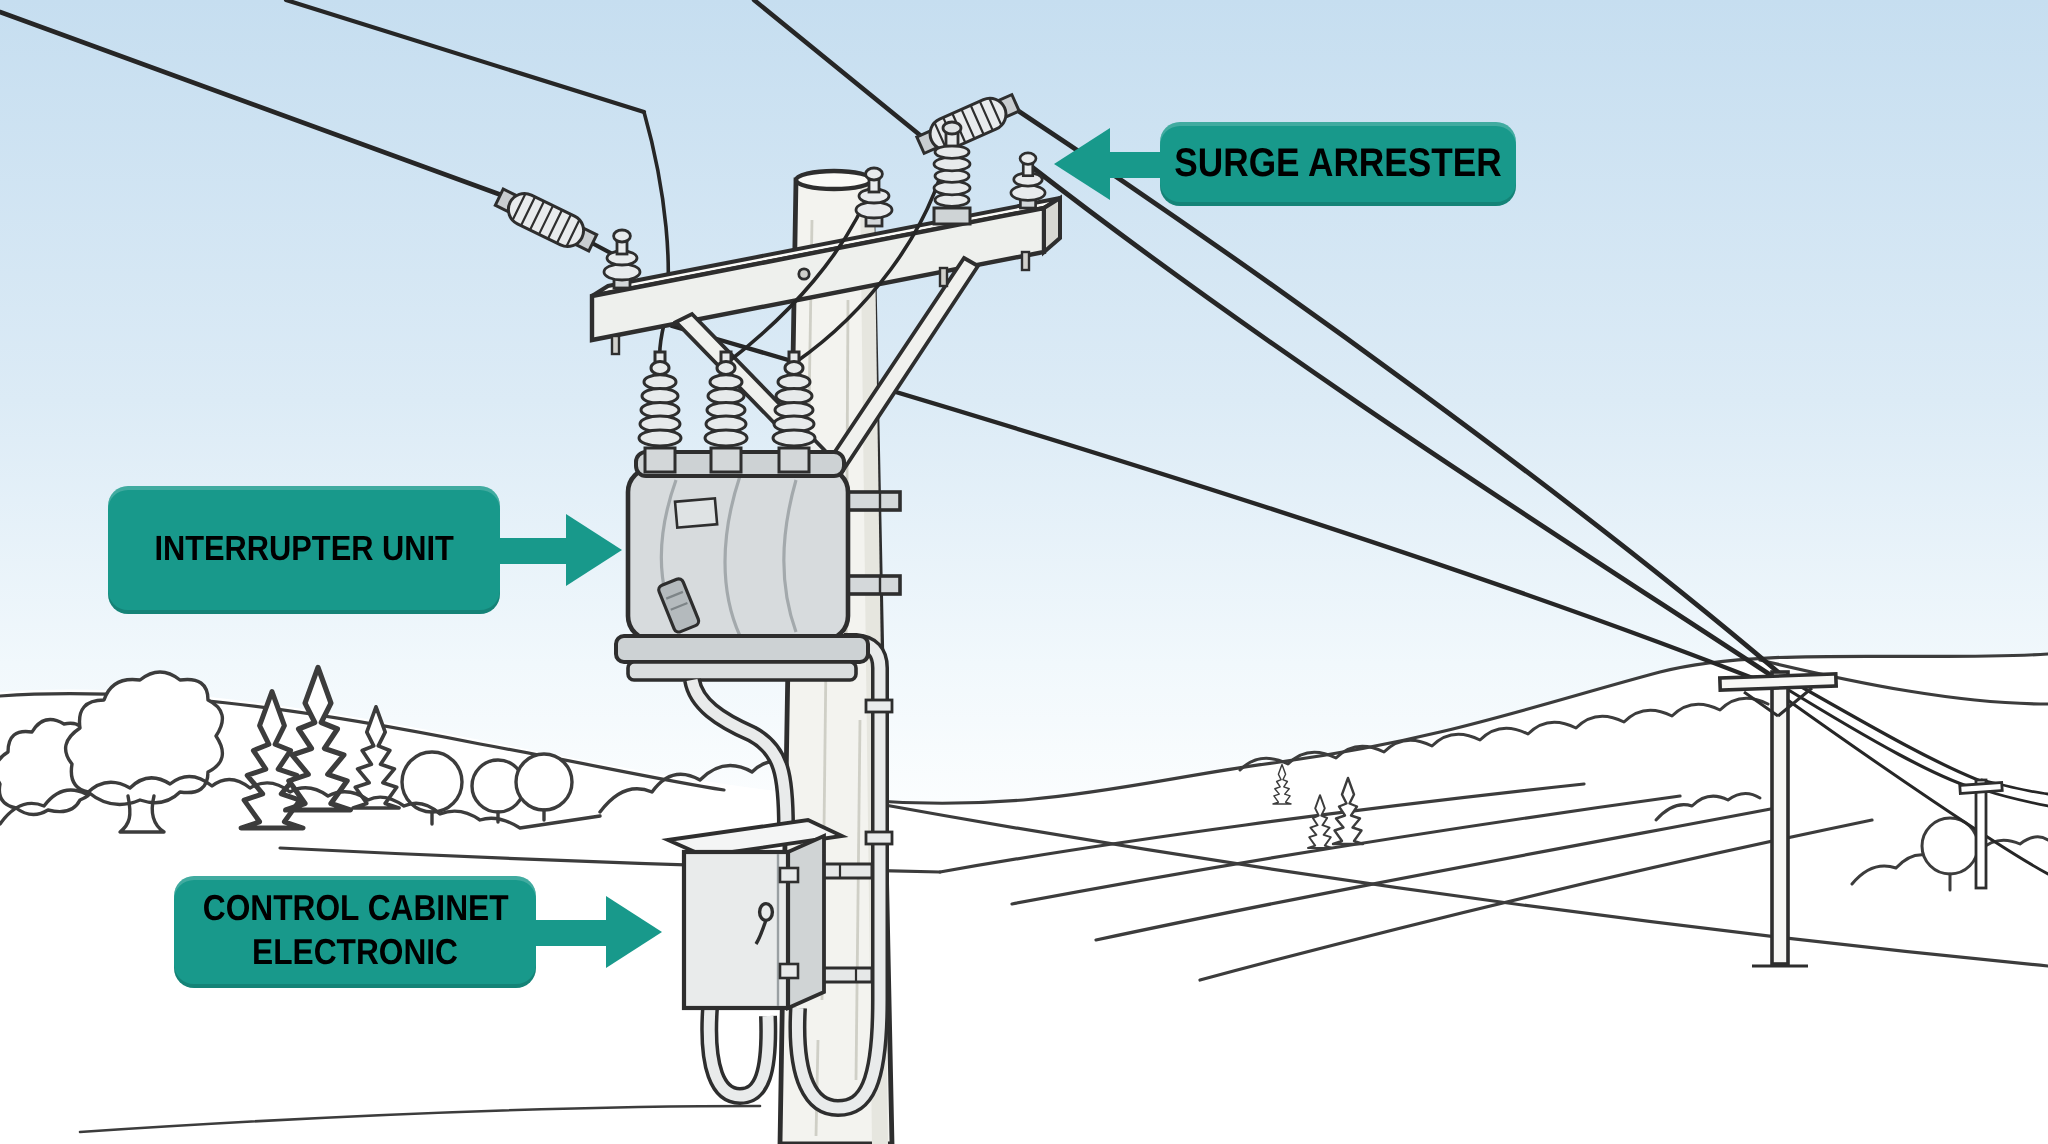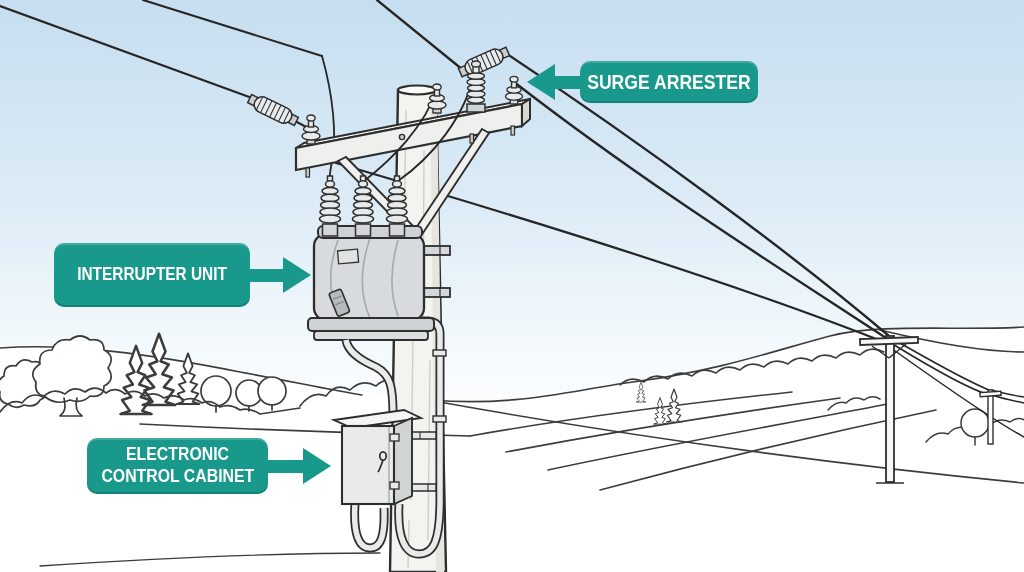--- a/index.html
+++ b/index.html
@@ -6,21 +6,21 @@
   body{
     width:1024px;height:572px;position:relative;overflow:hidden;
     font-family:"Liberation Sans","DejaVu Sans",sans-serif;
     background:#fff;
   }
   .stage{position:absolute;inset:0;width:1024px;height:572px;}
   svg{display:block;}
   
   .callout{position:absolute;display:flex;align-items:center;z-index:5;}
   .callout .box{
-    background:#18998b;color:#ffffff;border-radius:10px;
+    background:#18998b;color:#000000;border-radius:10px;
     display:flex;flex-direction:column;justify-content:center;align-items:center;
     font-weight:bold;text-align:center;
     box-shadow:inset 0 2px 0 rgba(255,255,255,.18), inset 0 -2px 0 rgba(0,0,0,.14);
   }
   .callout .line{white-space:nowrap;}
   .cond{display:inline-block;transform:scaleX(.88);transform-origin:center;}
   .shaft{background:#18998b;height:13px;}
   .head{width:0;height:0;border-top:18px solid transparent;border-bottom:18px solid transparent;}
   .head.point-left{border-right:28px solid #18998b;}
   .head.point-right{border-left:28px solid #18998b;}
@@ -271,18 +271,18 @@
 <div class="callout" id="callout-interrupter">
   <div class="box">
     <div class="line"><span class="cond">INTERRUPTER UNIT</span></div>
   </div>
   <div class="shaft"></div>
   <div class="head point-right"></div>
 </div>
 
 <div class="callout" id="callout-cabinet">
   <div class="box">
+    <div class="line"><span class="cond">CONTROL CABINET</span></div>
     <div class="line"><span class="cond">ELECTRONIC</span></div>
-    <div class="line"><span class="cond">CONTROL CABINET</span></div>
   </div>
   <div class="shaft"></div>
   <div class="head point-right"></div>
 </div>
 
 </body></html>

